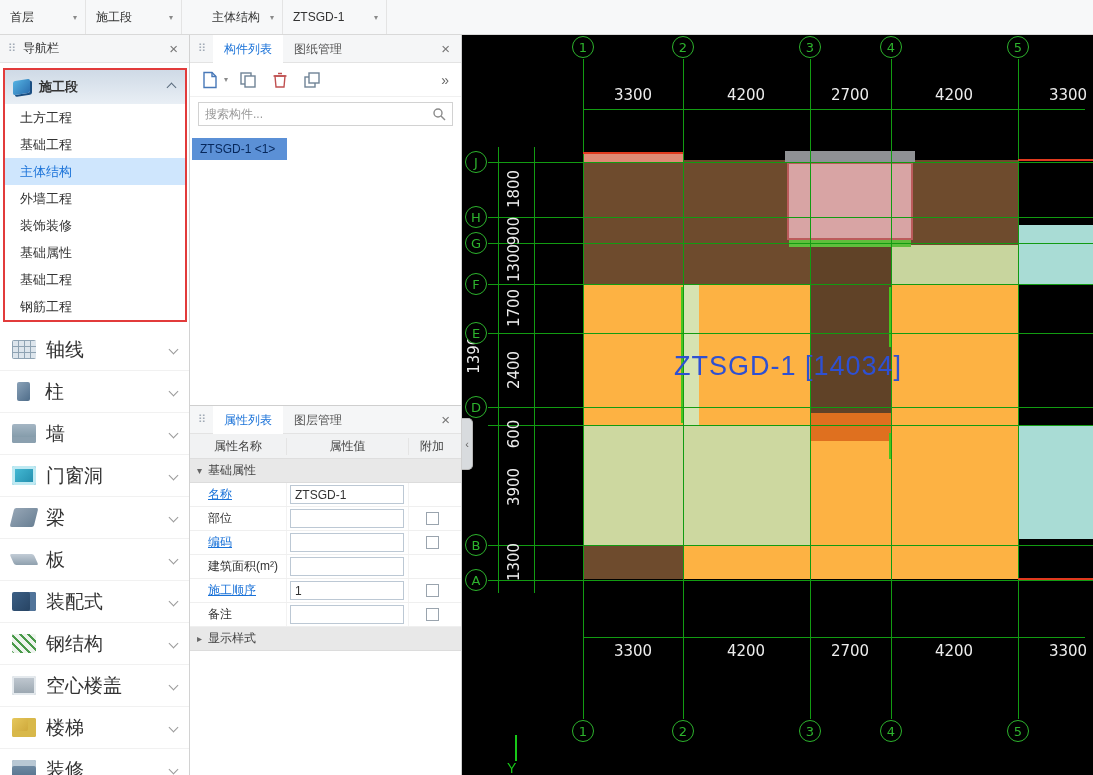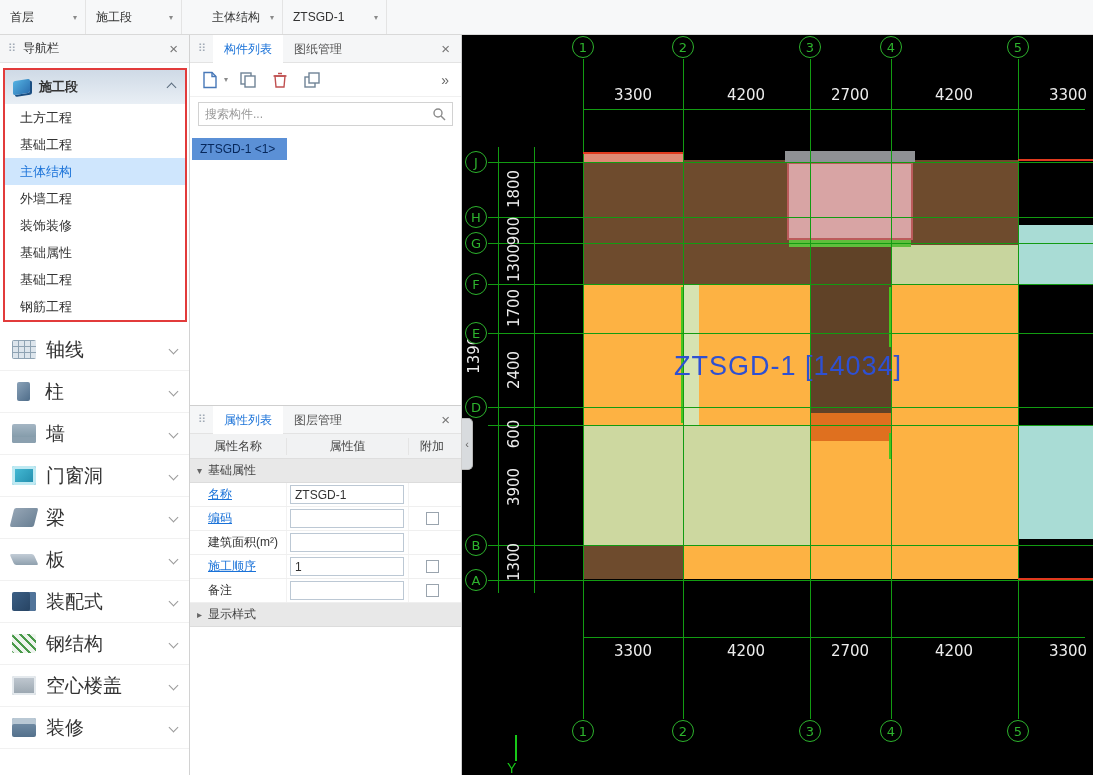--- a/index.html
+++ b/index.html
@@ -201,20 +201,25 @@
         <div class="tree-row" data-name="tree-item-7">
           <span class="tree-icon" data-name="steel-structure-icon"></span>
           <span class="tree-label" data-name="tree-item-label">钢结构</span>
           <span class="chev" data-name="chevron-down-icon"></span>
         </div>
         <div class="tree-row" data-name="tree-item-8">
           <span class="tree-icon" data-name="hollow-floor-icon"></span>
           <span class="tree-label" data-name="tree-item-label">空心楼盖</span>
           <span class="chev" data-name="chevron-down-icon"></span>
         </div>
+        <div class="tree-row" data-name="tree-item-9">
+          <span class="tree-icon" data-name="stairs-icon"></span>
+          <span class="tree-label" data-name="tree-item-label">楼梯</span>
+          <span class="chev" data-name="chevron-down-icon"></span>
+        </div>
         <div class="tree-row" data-name="tree-item-10">
           <span class="tree-icon" data-name="decoration-icon"></span>
           <span class="tree-label" data-name="tree-item-label">装修</span>
           <span class="chev" data-name="chevron-down-icon"></span>
         </div>
       </div>
   </div>
 
   <div class="mid-panel" data-name="component-panel">
     <div class="panel-header" data-name="component-panel-header">
@@ -280,20 +285,29 @@
           <div class="prop-group" data-name="property-group-0">
             <span class="tri" data-name="triangle-down-icon">▾</span>
             <span data-name="property-group-label">基础属性</span>
           </div>
           <div class="prop-row" data-name="property-row">
             <div class="cell name link" data-name="property-name">名称</div>
             <div class="cell val" data-name="property-value-cell">
               <input data-name="property-value-input" value="ZTSGD-1" style="">
             </div>
             <div class="cell attach" data-name="property-attach-cell"></div>
+          </div>
+          <div class="prop-row" data-name="property-row">
+            <div class="cell name" data-name="property-name">部位</div>
+            <div class="cell val" data-name="property-value-cell">
+              <input data-name="property-value-input" style="">
+            </div>
+            <div class="cell attach" data-name="property-attach-cell">
+              <span class="cb" data-name="attach-checkbox"></span>
+            </div>
           </div>
           <div class="prop-row" data-name="property-row">
             <div class="cell name link" data-name="property-name">编码</div>
             <div class="cell val" data-name="property-value-cell">
               <input data-name="property-value-input" style="">
             </div>
             <div class="cell attach" data-name="property-attach-cell">
               <span class="cb" data-name="attach-checkbox"></span>
             </div>
           </div>

